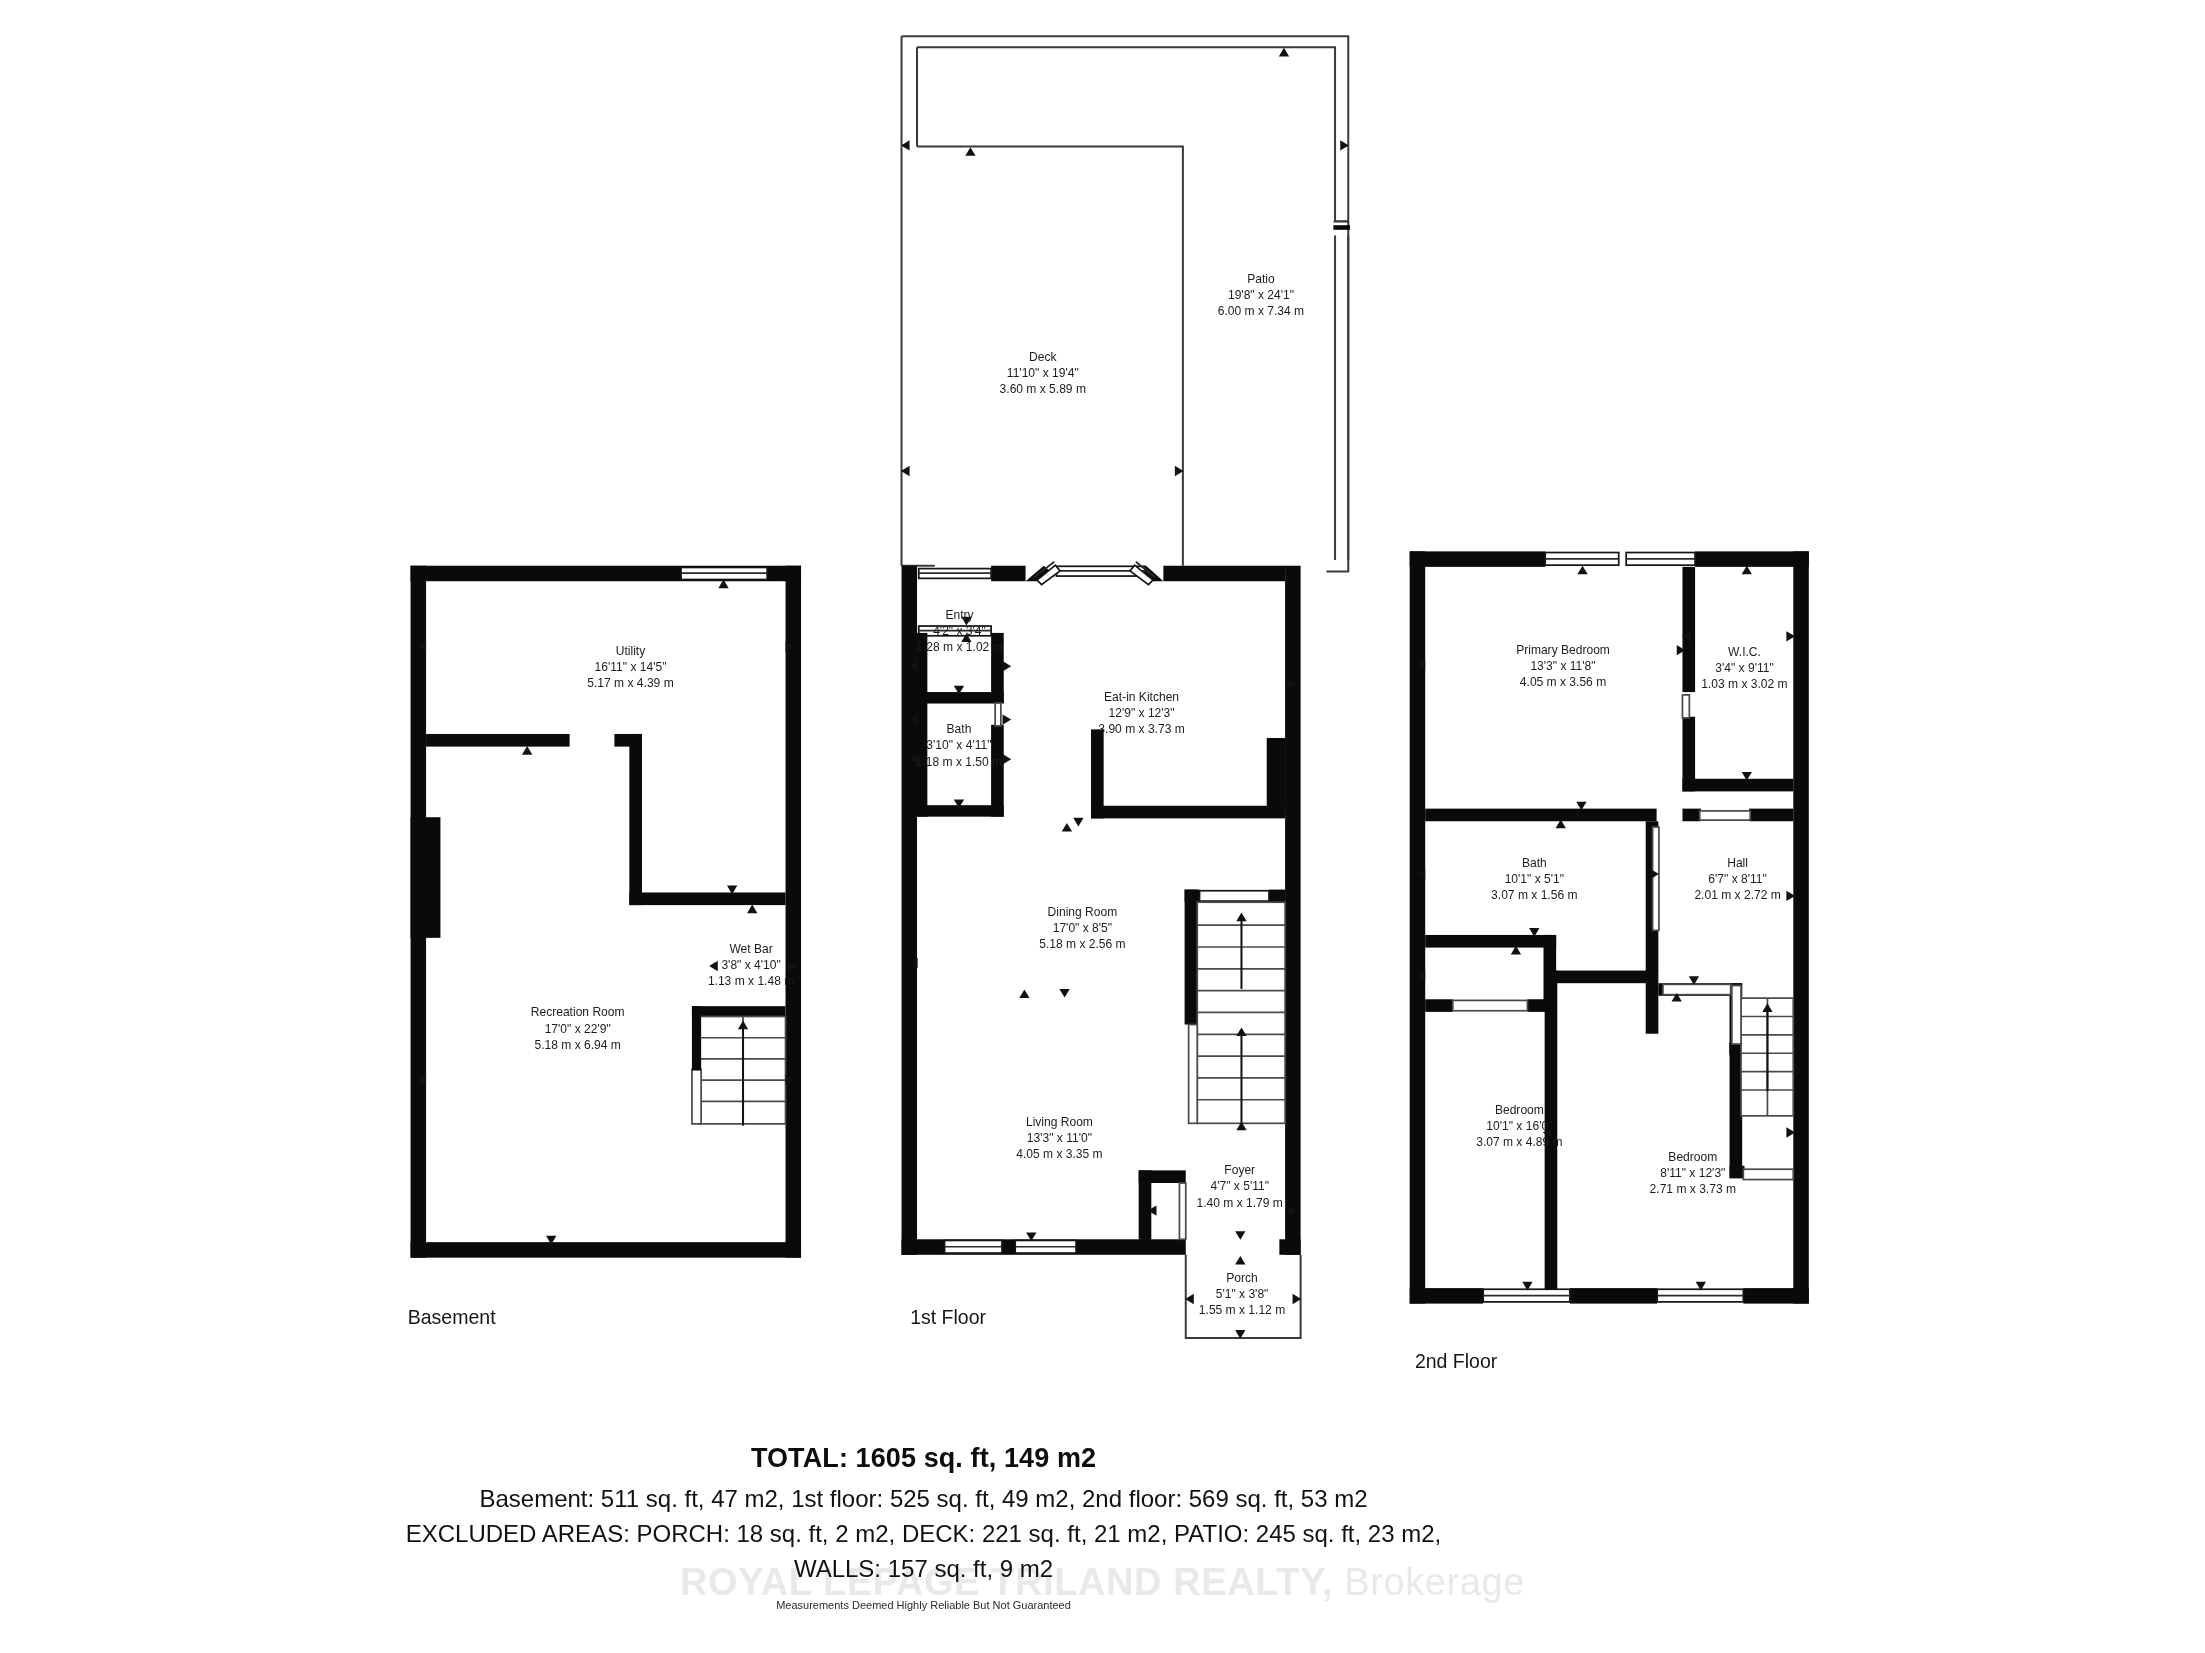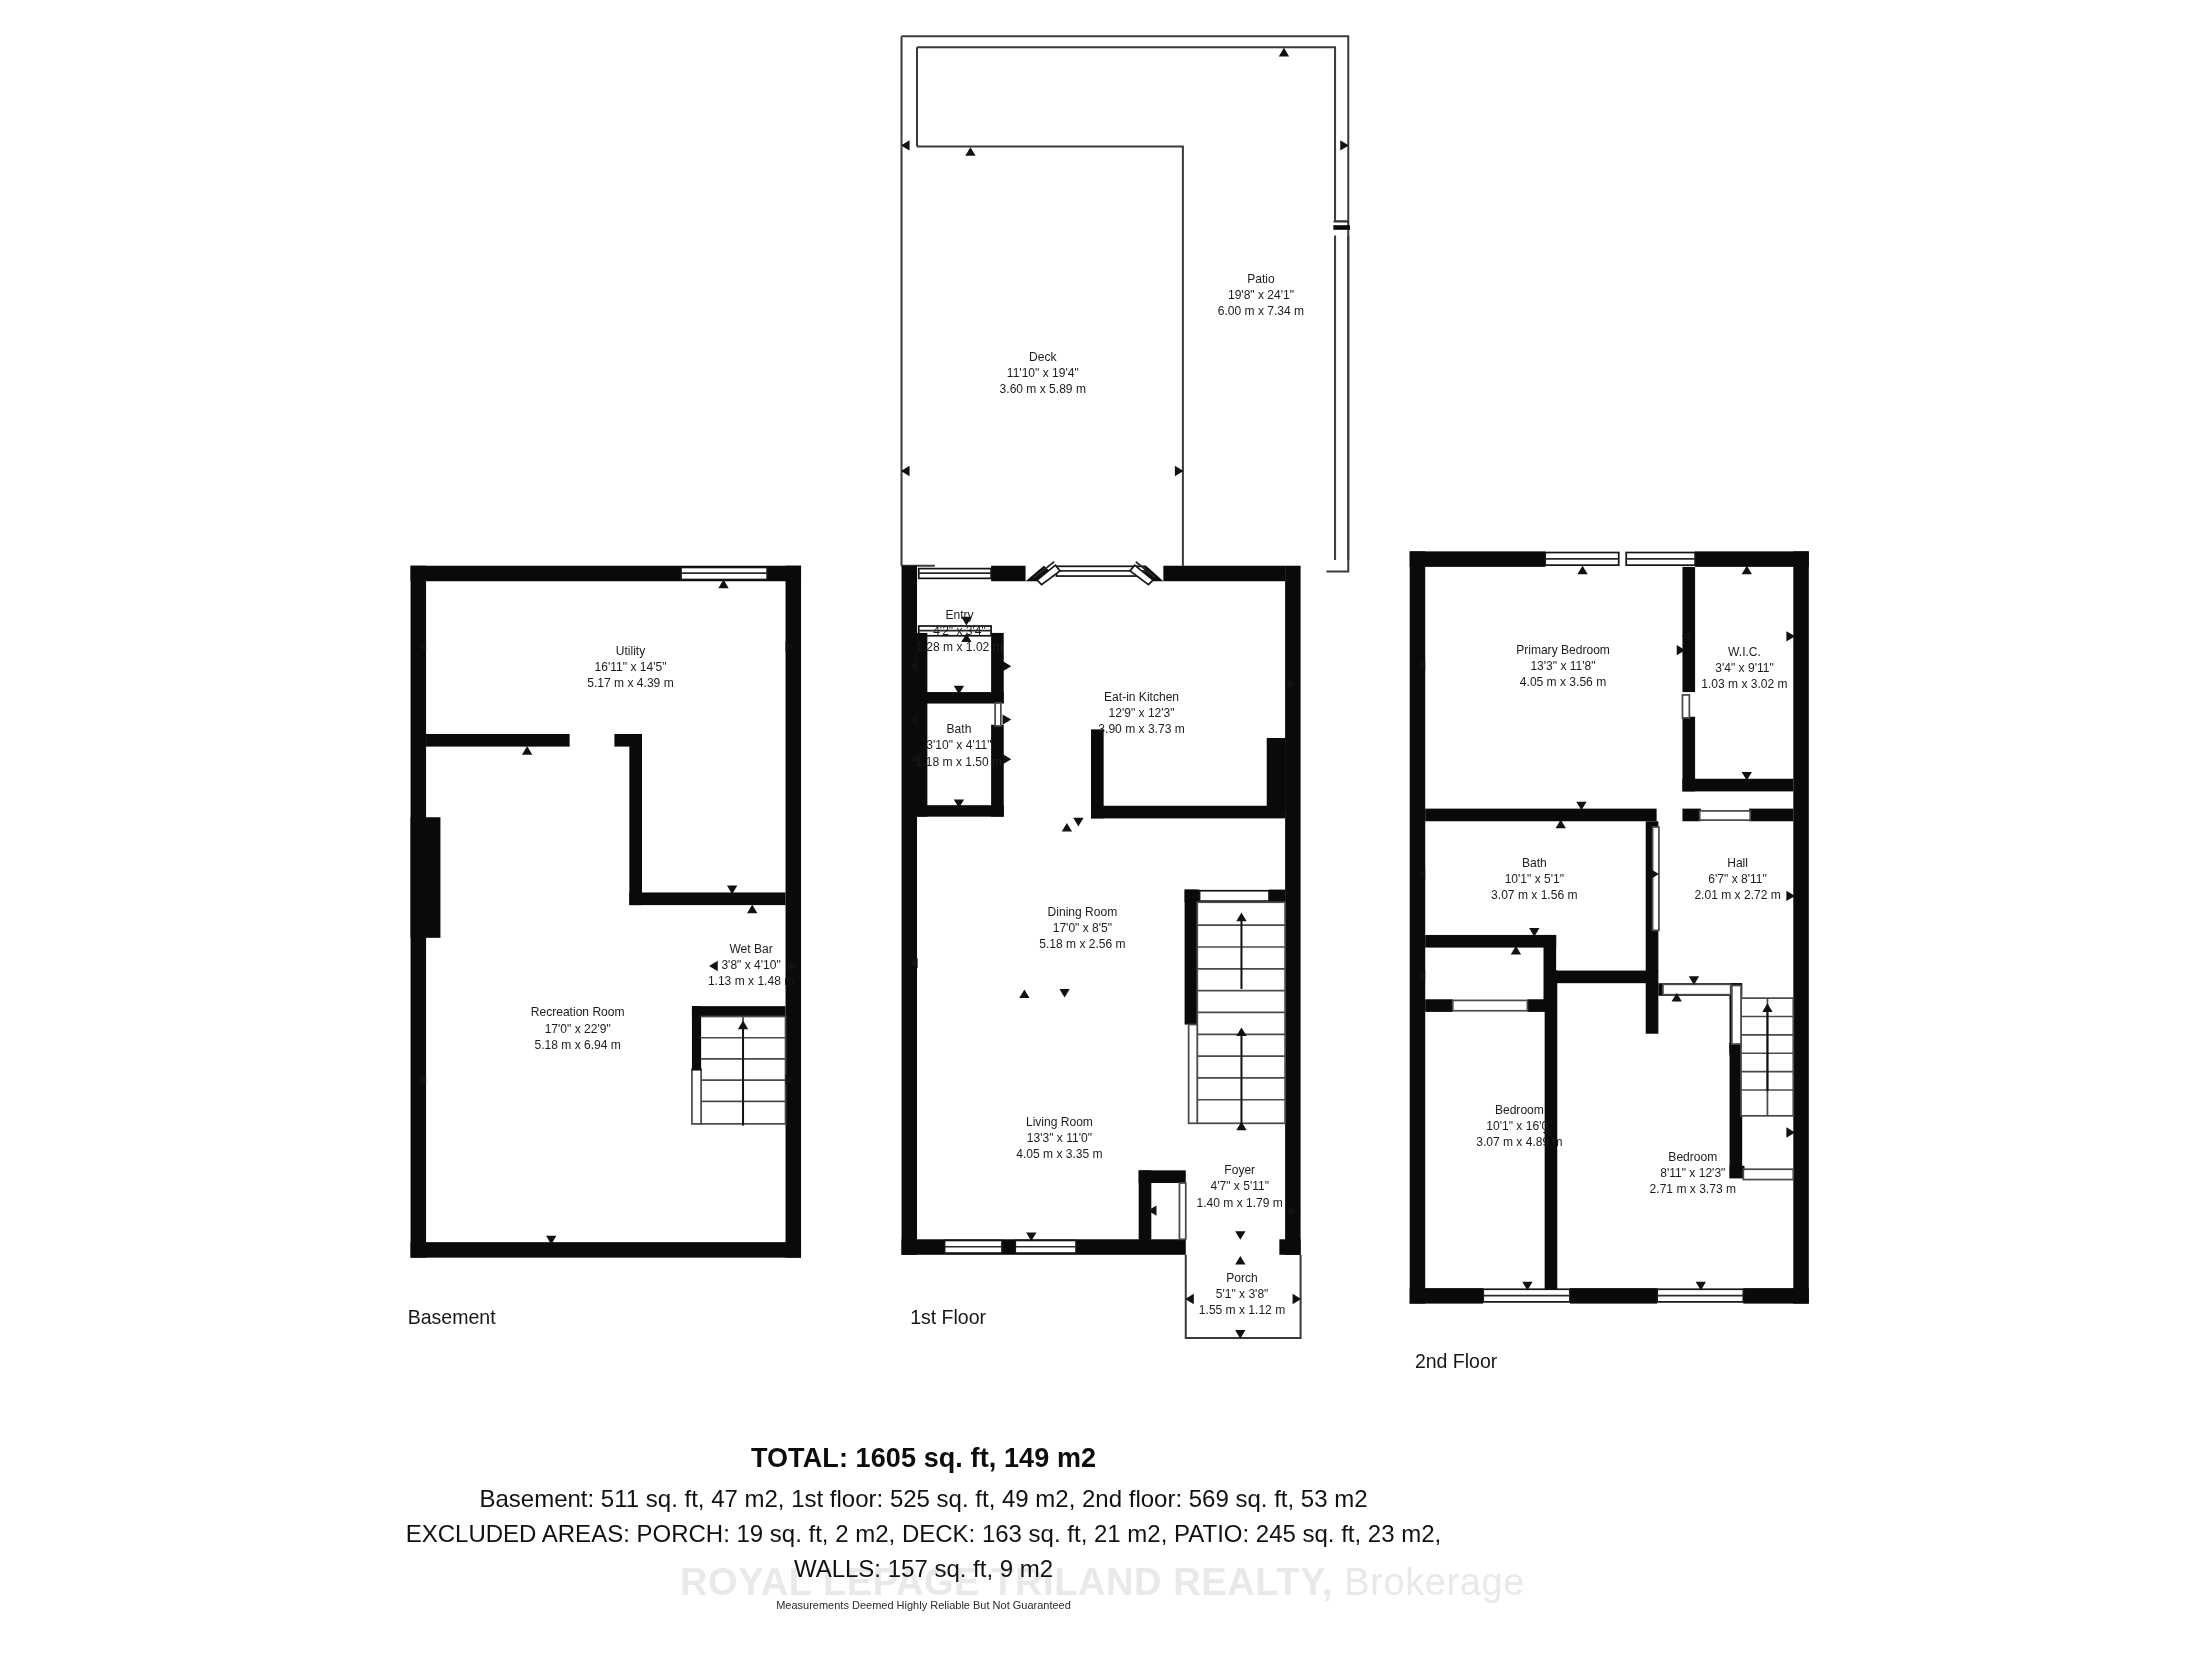--- a/index.html
+++ b/index.html
@@ -524,19 +524,19 @@
 
   </svg>
 
   <div id="watermark">
     <span class="wm-b">ROYAL LEPAGE TRILAND REALTY,</span><span class="wm-n"> Brokerage</span>
   </div>
 
   <div id="footer">
     <p class="total-line">TOTAL: 1605 sq. ft, 149 m2</p>
     <p class="sub-line">Basement: 511 sq. ft, 47 m2, 1st floor: 525 sq. ft, 49 m2, 2nd floor: 569 sq. ft, 53 m2</p>
-    <p class="sub-line">EXCLUDED AREAS: PORCH: 19 sq. ft, 2 m2, DECK: 163 sq. ft, 21 m2, PATIO: 245 sq. ft, 23 m2,</p>
+    <p class="sub-line">EXCLUDED AREAS: PORCH: 18 sq. ft, 2 m2, DECK: 221 sq. ft, 21 m2, PATIO: 245 sq. ft, 23 m2,</p>
     <p class="sub-line">WALLS: 157 sq. ft, 9 m2</p>
     <p class="disclaimer">Measurements Deemed Highly Reliable But Not Guaranteed</p>
   </div>
 
 </div>
 
 
 </body></html>

